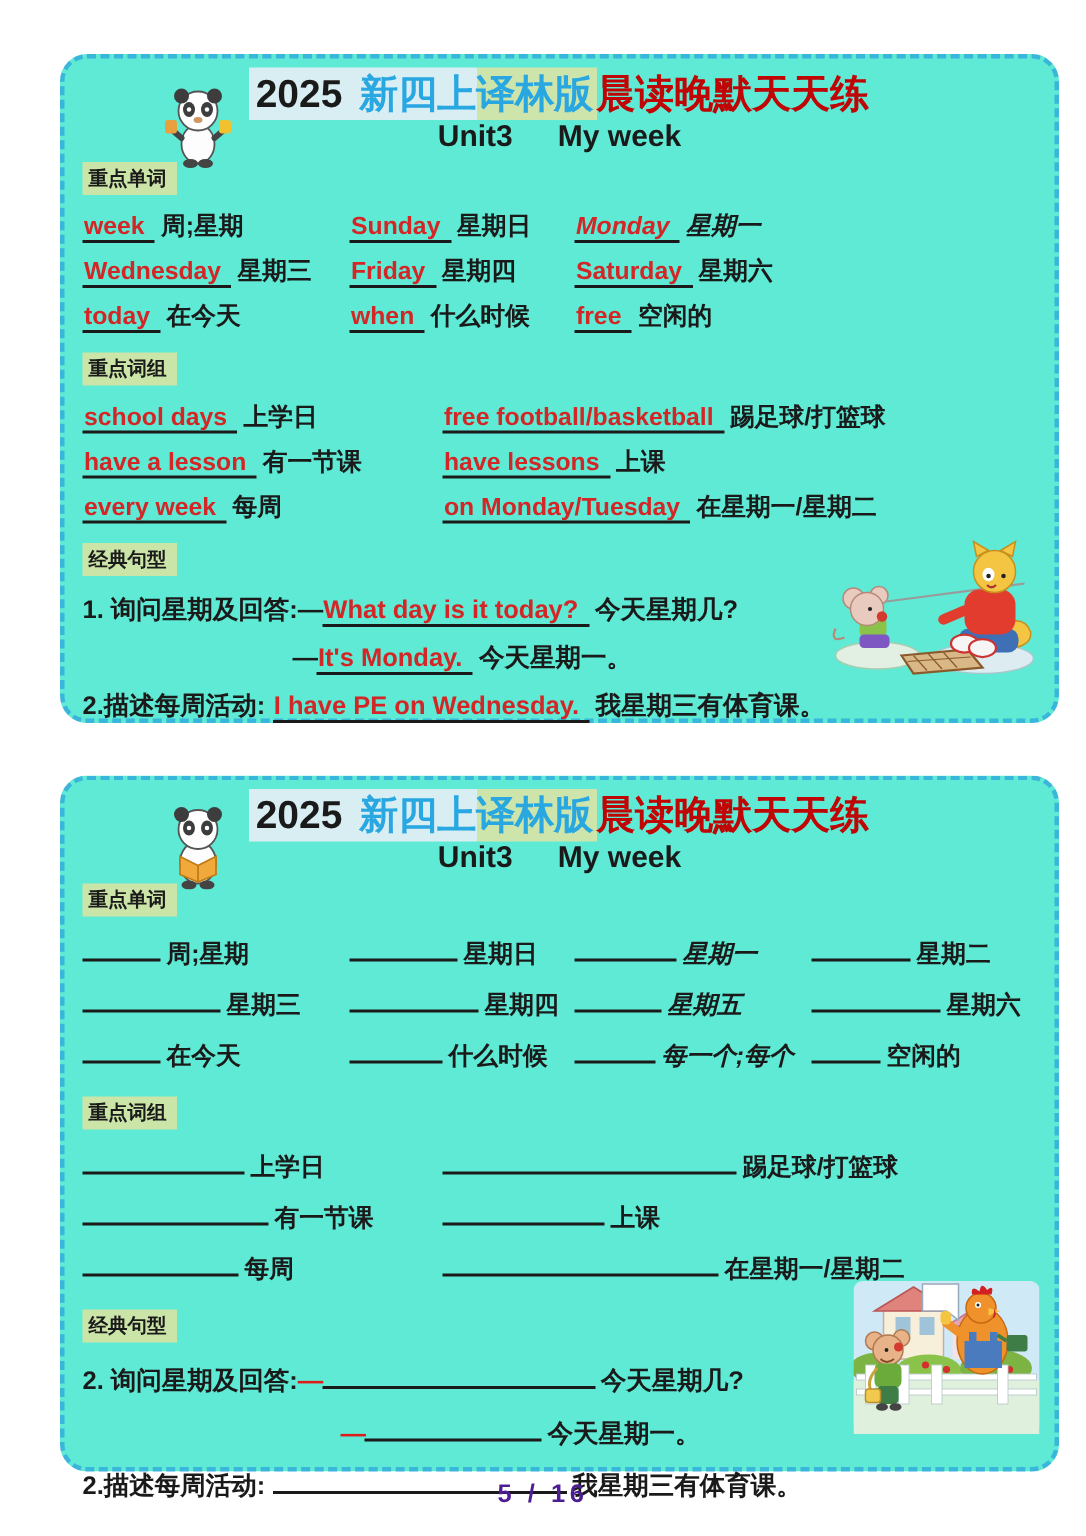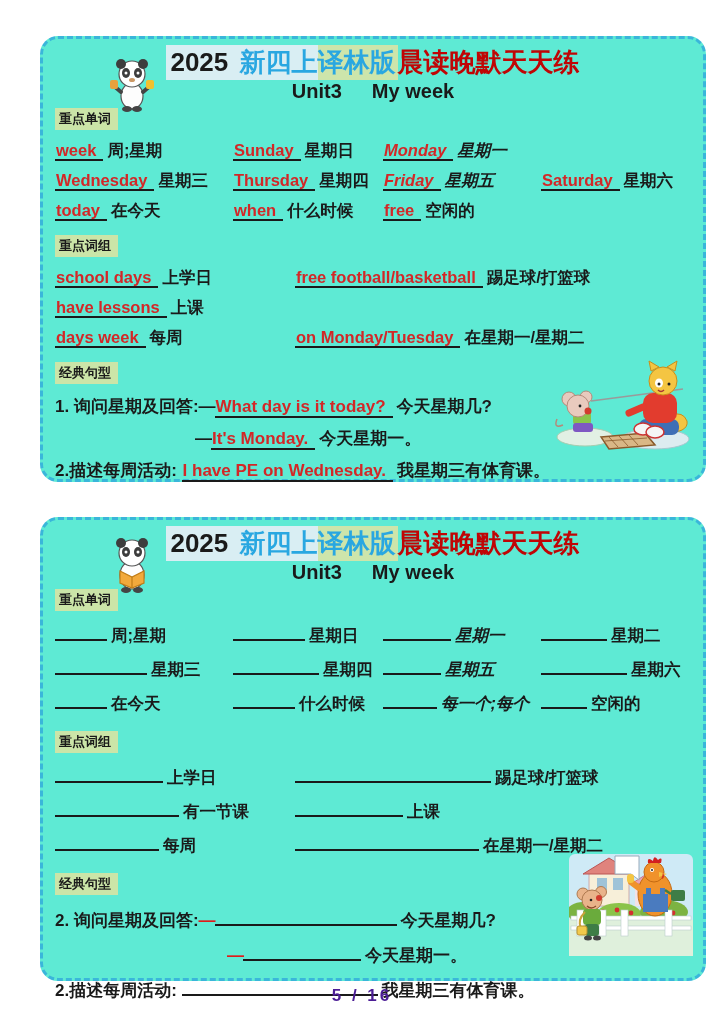--- a/index.html
+++ b/index.html
@@ -88,40 +88,40 @@
   </div>
 
   <div><span class="sec-label">重点单词</span></div>
   <div class="row">
     <span class="c1"><span class="en">week</span><span class="zh">周;星期</span></span>
     <span class="c2"><span class="en">Sunday</span><span class="zh">星期日</span></span>
     <span class="c3"><span class="en">Monday</span><span class="zh">星期一</span></span>
   </div>
   <div class="row">
     <span class="c1"><span class="en">Wednesday</span><span class="zh">星期三</span></span>
-    <span class="c2"><span class="en">Thursday</span><span class="zh">星期四</span></span>
-    <span class="c3"><span class="en">Friday</span><span class="zh">星期五</span></span>
+    <span class="c2"><span class="en">Friday</span><span class="zh">星期四</span></span>
     <span class="c4"><span class="en">Saturday</span><span class="zh">星期六</span></span>
   </div>
   <div class="row">
     <span class="c1"><span class="en">today</span><span class="zh">在今天</span></span>
     <span class="c2"><span class="en">when</span><span class="zh">什么时候</span></span>
     <span class="c4"><span class="en">free</span><span class="zh">空闲的</span></span>
   </div>
 
   <div><span class="sec-label">重点词组</span></div>
   <div class="row">
     <span class="p1"><span class="en">school days</span><span class="zh">上学日</span></span>
     <span class="p2"><span class="en">free football/basketball</span><span class="zh">踢足球/打篮球</span></span>
   </div>
   <div class="row">
+    <span class="p1"><span class="en">have a lesson</span><span class="zh">有一节课</span></span>
     <span class="p2"><span class="en">have lessons</span><span class="zh">上课</span></span>
   </div>
   <div class="row">
-    <span class="p1"><span class="en">days week</span><span class="zh">每周</span></span>
+    <span class="p1"><span class="en">every week</span><span class="zh">每周</span></span>
     <span class="p2"><span class="en">on Monday/Tuesday</span><span class="zh">在星期一/星期二</span></span>
   </div>
 
   <div><span class="sec-label">经典句型</span></div>
   <div class="sent"><span>1. 询问星期及回答:</span><span class="dash-black">—</span><span class="en">What day is it today?</span><span class="zh">今天星期几?</span></div>
   <div class="sent indent1"><span class="dash-black">—</span><span class="en">It's Monday.</span><span class="zh">今天星期一。</span></div>
   <div class="sent"><span>2.描述每周活动:</span> <span class="en">I have PE on Wednesday.</span><span class="zh">我星期三有体育课。</span></div>
 
   <svg class="illo" id="illo1" viewBox="0 0 152 94">
     <ellipse cx="42" cy="78" rx="28" ry="9" fill="#e2f0e4" stroke="#a8cdb0" stroke-width="1"></ellipse>

